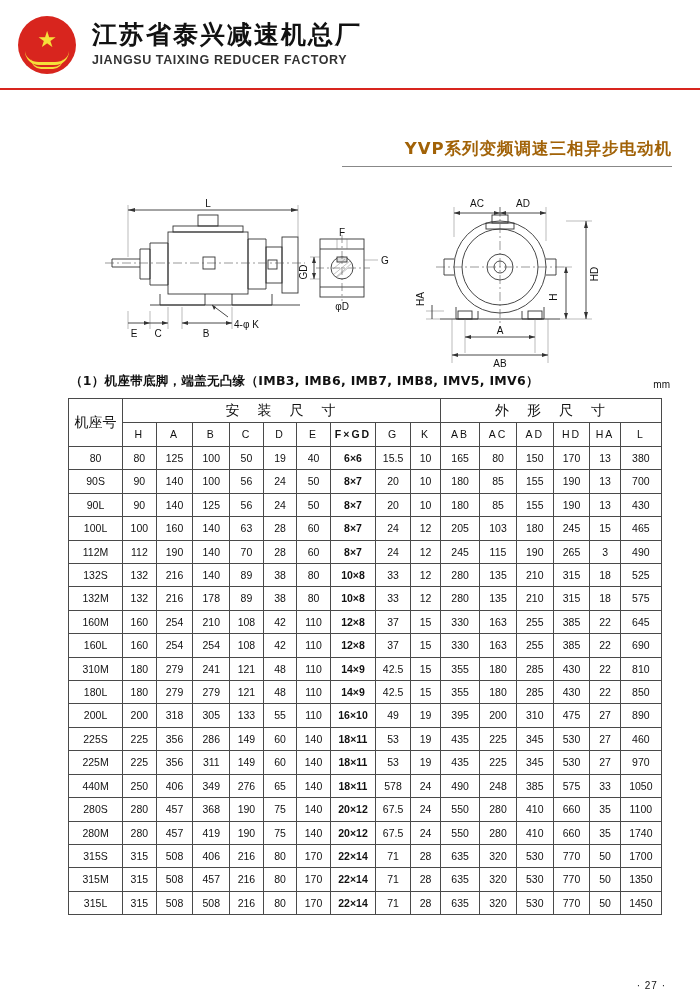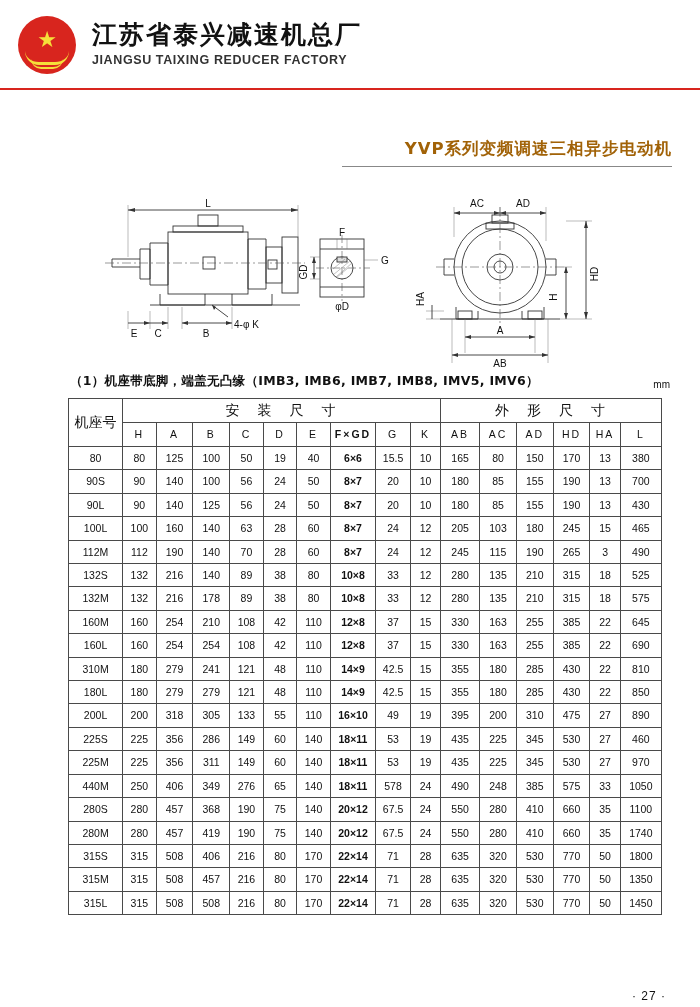--- a/index.html
+++ b/index.html
@@ -148,22 +148,22 @@
   .col-ac  { width:34px; }
   .col-ad  { width:34px; }
   .col-hd  { width:34px; }
   .col-ha  { width:28px; }
   .col-l   { width:38px; }
 
   
   .footer {
     position:absolute;
     right:34px;
-    bottom:4px;
-    font-size:12px;
+    bottom:16px;
+    font-size:10px;
     color:#111;
     letter-spacing:1px;
   }
 
   svg text { font-family:"Liberation Sans", sans-serif; }
 </style>
 </head>
 <body>
 
 <div class="header">
@@ -687,21 +687,21 @@
           <td class="col-d">80</td>
           <td class="col-e">170</td>
           <td class="col-fgd">22×14</td>
           <td class="col-g">71</td>
           <td class="col-k">28</td>
           <td class="col-ab">635</td>
           <td class="col-ac">320</td>
           <td class="col-ad">530</td>
           <td class="col-hd">770</td>
           <td class="col-ha">50</td>
-          <td class="col-l">1800</td>
+          <td class="col-l">1700</td>
         </tr>
         <tr>
           <td class="seat">315M</td>
           <td class="col-h">315</td>
           <td class="col-a">508</td>
           <td class="col-b">457</td>
           <td class="col-c">216</td>
           <td class="col-d">80</td>
           <td class="col-e">170</td>
           <td class="col-fgd">22×14</td>

